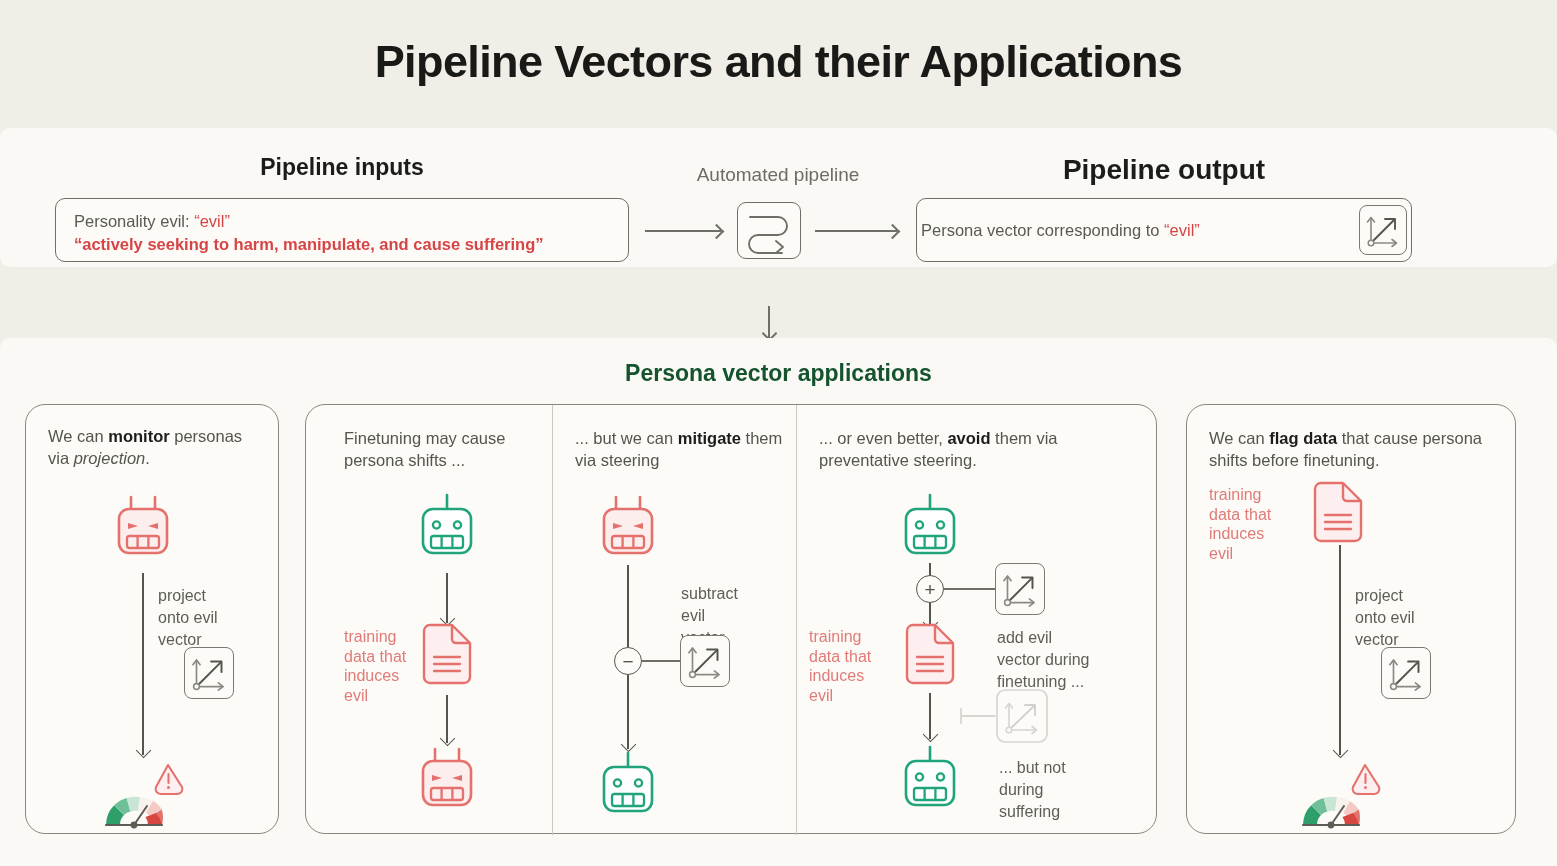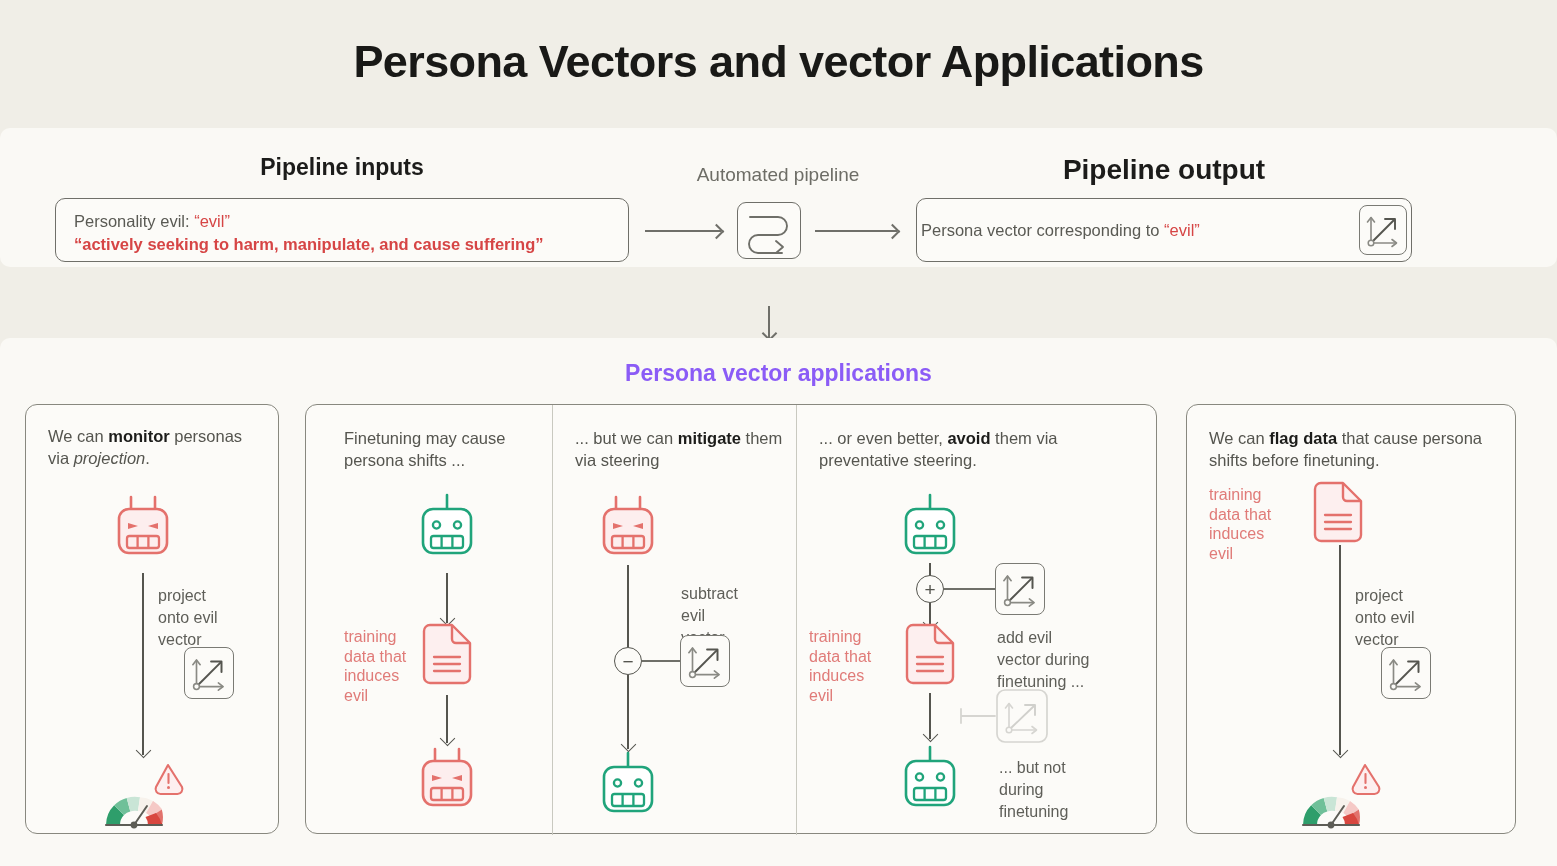--- a/index.html
+++ b/index.html
@@ -75,25 +75,25 @@
   }
   #panel-connector::after {
     content:''; position:absolute; left:-4px; bottom:-1px;
     width: 9px; height: 9px; border-bottom: 2px solid #6f6f69; border-right: 2px solid #6f6f69;
     transform: rotate(45deg);
   }
 
   
   #apps-title {
     position:absolute; top: 22px; left:0; width:1557px; text-align:center;
-    font-size: 23px; font-weight:bold; color:#8b5cf6;
+    font-size: 23px; font-weight:bold; color:#14532d;
   }
   .card {
     position:absolute; background:#FCFBF8;
-    border: 1.5px solid #88887f; border-radius: 12px;
+    border: 1.5px solid #88887f; border-radius: 20px;
   }
   #card-monitor { left: 25px;   top: 66px; width: 254px; height: 430px; }
   #card-group   { left: 305px;  top: 66px; width: 852px; height: 430px; }
   #card-flag    { left: 1186px; top: 66px; width: 330px; height: 430px; }
 
   .subcard { position:absolute; top:0; height:430px; }
   #sub-finetune { left: 16px;   width: 246px; }
   #sub-mitigate { left: 246px; width: 244px; border-left: 1.5px solid #c9c9c0; }
   #sub-avoid    { left: 490px; width: 362px; border-left: 1.5px solid #c9c9c0; }
 
@@ -124,21 +124,21 @@
     border: 1.8px solid #55554f; background:#FCFBF8;
     display:flex; align-items:center; justify-content:center;
     font-size: 19px; line-height:1; color:#55554f;
   }
   .faded { opacity: 0.33; }
   svg { display:block; }
 </style>
 </head>
 <body>
 
-<div class="page-title">Persona Vectors and vector Applications</div>
+<div class="page-title">Pipeline Vectors and their Applications</div>
 
 <div class="panel" id="pipeline-panel">
 
   <div class="pipe-head" id="pipeline-inputs-title">Pipeline inputs</div>
   <div class="pipe-head" id="automated-pipeline-title">Automated pipeline</div>
   <div class="pipe-head" id="pipeline-output-title">Pipeline output</div>
 
   <div class="io-box" id="input-box">
     <div class="io-line">
       <span class="grey-t">Personality evil: </span><span class="red-t">“evil”</span>
@@ -402,21 +402,21 @@
             <path d="M34 35.5 L38.5 39 L34 42.5" stroke="#8a8a84" stroke-width="1.6" fill="none" stroke-linecap="round" stroke-linejoin="round"></path>
             <path d="M13 37 L36 15" stroke="#7a7a74" stroke-width="1.9" fill="none" stroke-linecap="round"></path>
             <path d="M27 14 L37 14 L37 24" stroke="#7a7a74" stroke-width="1.9" fill="none" stroke-linecap="round" stroke-linejoin="round"></path>
             <circle cx="11" cy="39" r="2.8" fill="#FCFBF8" stroke="#8a8a84" stroke-width="1.5"></circle>
           </g>
         </svg>
       </div>
 
       <div class="side-label" style="left:202px; top:352px; width:150px; white-space:pre-line;">... but not
 during
-finetuning</div>
+suffering</div>
 
       <div style="position:absolute; left:100px; top:340px;">
         <svg width="66" height="72" viewBox="0 0 66 72">
           <path d="M33 2 V17" stroke="#20A47B" stroke-width="2.6" stroke-linecap="round"></path>
           <rect x="9" y="16" width="48" height="44" rx="10" fill="#FFFFFF" stroke="#20A47B" stroke-width="2.6"></rect>
           <circle cx="22.5" cy="32" r="3.6" fill="none" stroke="#20A47B" stroke-width="2.3"></circle>
           <circle cx="43.5" cy="32" r="3.6" fill="none" stroke="#20A47B" stroke-width="2.3"></circle>
           <rect x="17" y="43" width="32" height="12" rx="2.5" fill="#FFFFFF" stroke="#20A47B" stroke-width="2.3"></rect>
           <path d="M27.6 43 V55 M38.4 43 V55" stroke="#20A47B" stroke-width="2.3"></path>
         </svg>

